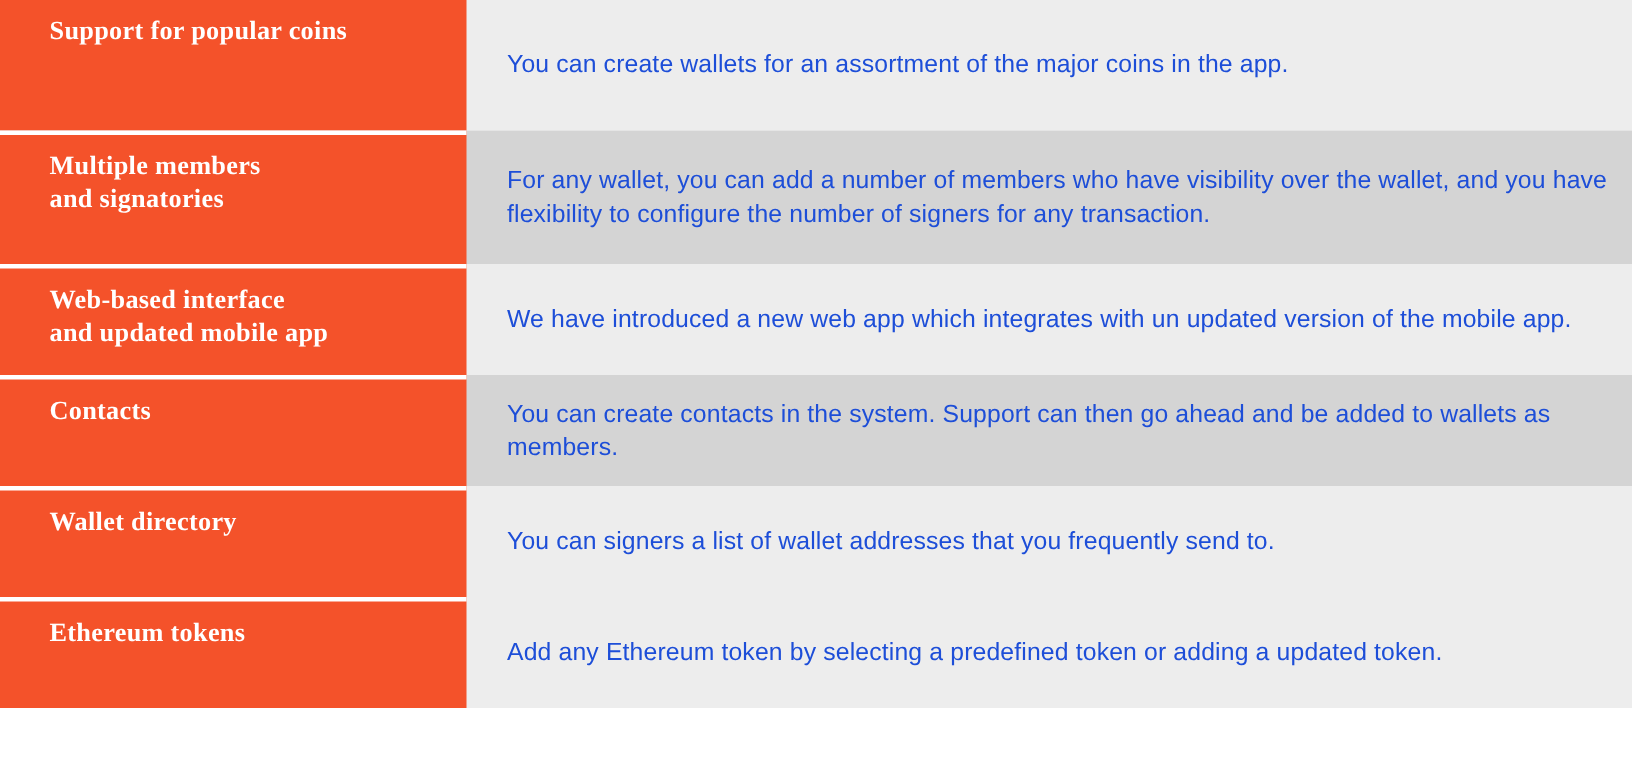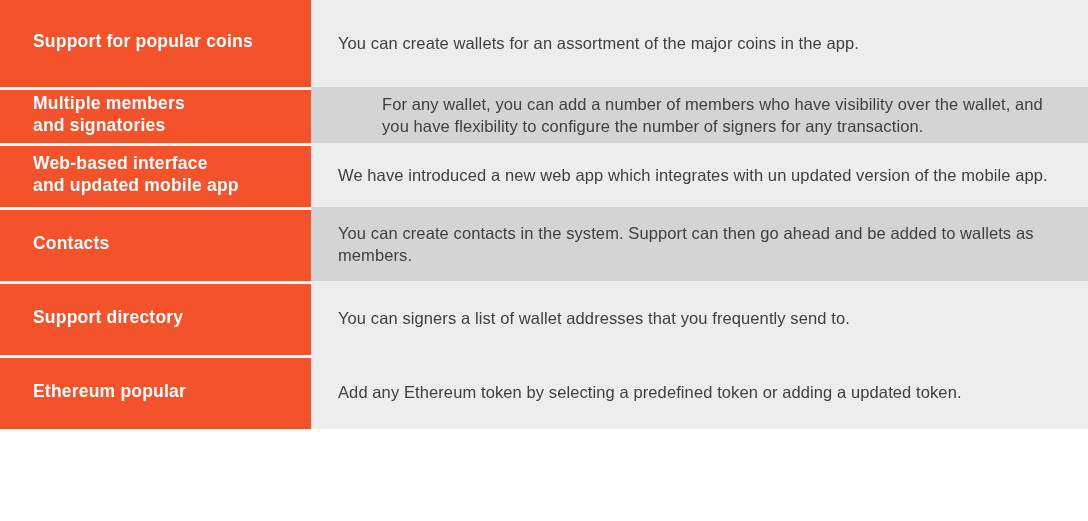--- a/index.html
+++ b/index.html
@@ -24,34 +24,34 @@
     display: flex;
     align-items: stretch;
     box-sizing: border-box;
   }
   .cell-label {
     width: 311px;
     min-width: 311px;
     box-sizing: border-box;
     padding: 10px 0 14px 33px;
     display: flex;
-    align-items: center;
     color: #ffffff;
     font-weight: bold;
     font-size: 17.5px;
     line-height: 1.25;
     letter-spacing: 0.2px;
+    font-family: Liberation Serif, serif;
   }
   .cell-desc {
     flex: 1;
     box-sizing: border-box;
     padding: 14px 14px 14px 27px;
     display: flex;
     align-items: center;
-    color: #404040;
+    color: #1d4ed8;
     font-size: 16.5px;
     line-height: 1.35;
     letter-spacing: 0.1px;
   }
   
   .row + .row .cell-label {
     border-top: 3px solid #ffffff;
   }
 </style>
 </head>
@@ -59,53 +59,53 @@
 
 <div class="feature-table">
     <div class="row" style="height: 87px; background: rgb(237, 237, 237);">
       <div class="cell-label" style="background: rgb(244, 82, 42);">
         <div>Support for popular coins</div>
       </div>
       <div class="cell-desc">
         <div>You can create wallets for an assortment of the major coins in the app.</div>
       </div>
     </div>
-    <div class="row" style="height: 56px; background: rgb(212, 212, 212); gap: 44px;">
+    <div class="row" style="height: 89px; background: rgb(212, 212, 212);">
       <div class="cell-label" style="background: rgb(244, 82, 42);">
         <div>Multiple members<br>and signatories</div>
       </div>
       <div class="cell-desc">
         <div>For any wallet, you can add a number of members who have visibility over the wallet, and you have flexibility to configure the number of signers for any transaction.</div>
       </div>
     </div>
-    <div class="row" style="height: 64px; background: rgb(237, 237, 237);">
+    <div class="row" style="height: 74px; background: rgb(237, 237, 237);">
       <div class="cell-label" style="background: rgb(244, 82, 42);">
         <div>Web-based interface<br>and updated mobile app</div>
       </div>
       <div class="cell-desc">
         <div>We have introduced a new web app which integrates with un updated version of the mobile app.</div>
       </div>
     </div>
     <div class="row" style="height: 74px; background: rgb(212, 212, 212);">
       <div class="cell-label" style="background: rgb(244, 82, 42);">
         <div>Contacts</div>
       </div>
       <div class="cell-desc">
         <div>You can create contacts in the system. Support can then go ahead and be added to wallets as members.</div>
       </div>
     </div>
     <div class="row" style="height: 74px; background: rgb(237, 237, 237);">
       <div class="cell-label" style="background: rgb(244, 82, 42);">
-        <div>Support directory</div>
+        <div>Wallet directory</div>
       </div>
       <div class="cell-desc">
         <div>You can signers a list of wallet addresses that you frequently send to.</div>
       </div>
     </div>
     <div class="row" style="height: 74px; background: rgb(237, 237, 237);">
       <div class="cell-label" style="background: rgb(244, 82, 42);">
-        <div>Ethereum popular</div>
+        <div>Ethereum tokens</div>
       </div>
       <div class="cell-desc">
         <div>Add any Ethereum token by selecting a predefined token or adding a updated token.</div>
       </div>
     </div>
   </div>
 
 </body></html>

